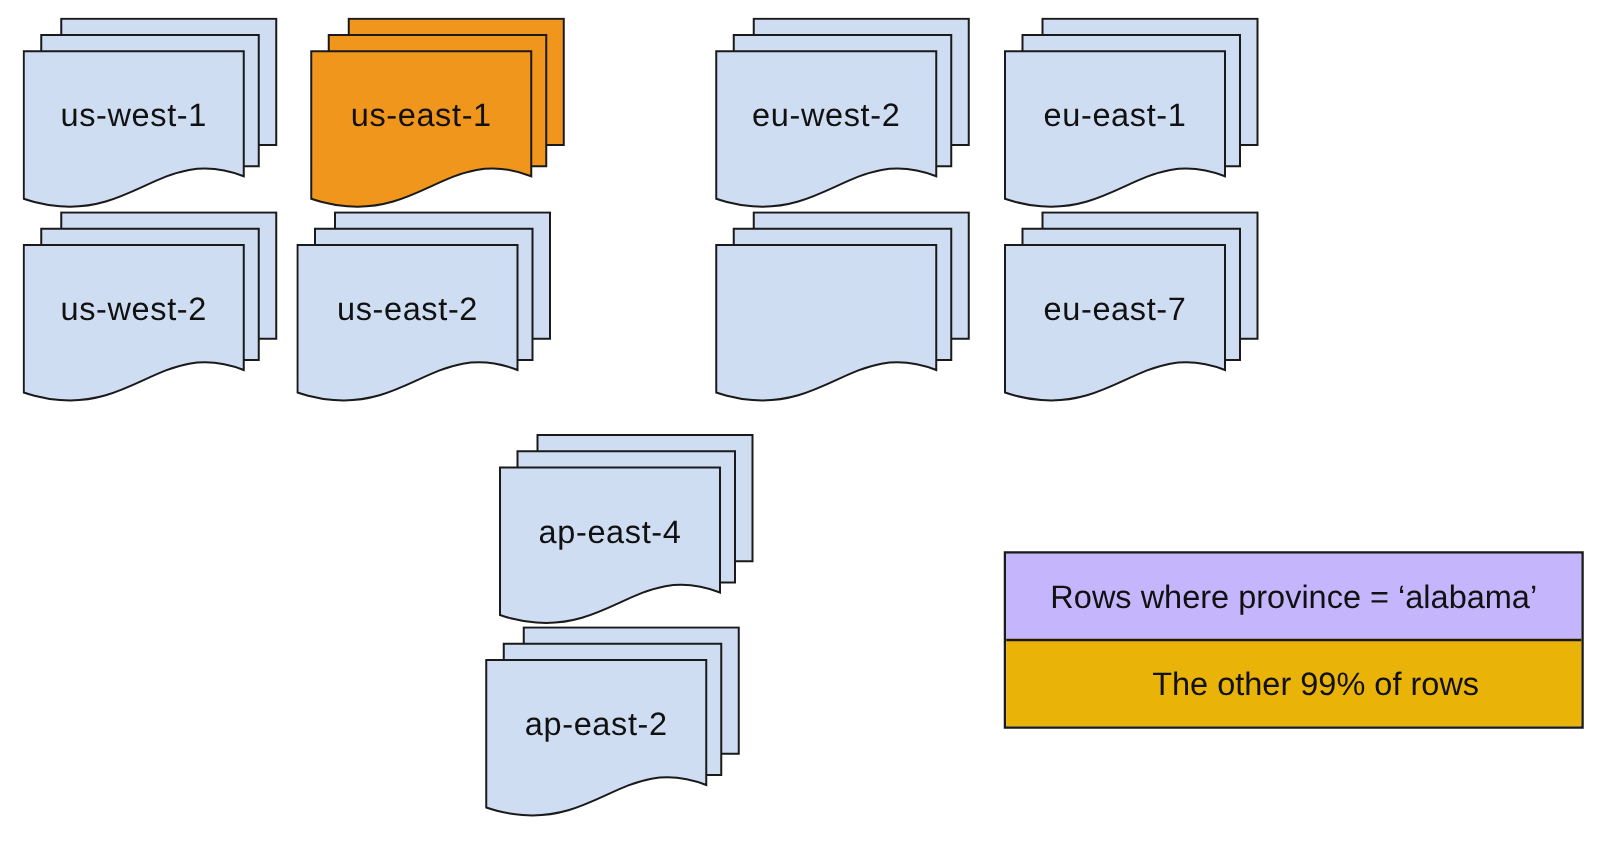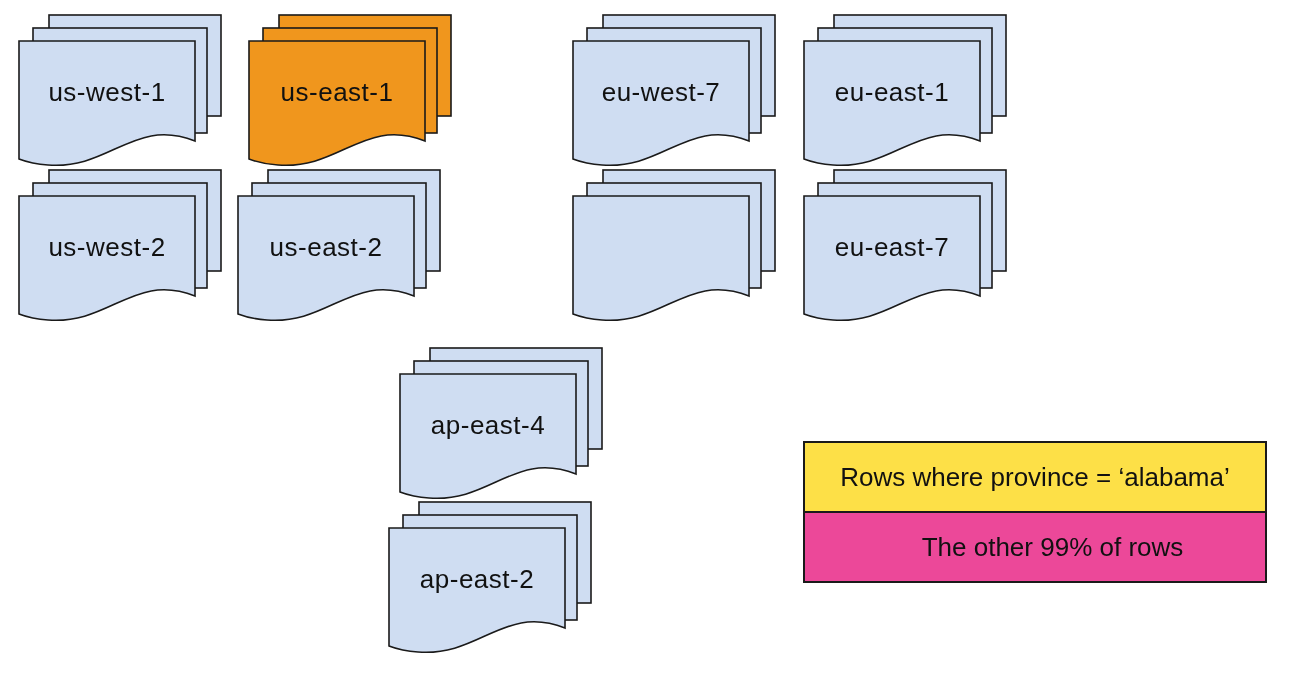--- a/index.html
+++ b/index.html
@@ -78,21 +78,21 @@
           <path d="M1 27 H177 V127 C116 103 92 156 30 151 C14 150 1 145 1 145 Z" fill="#f0961d" stroke="#1a1a1a" stroke-width="1.6"></path>
         </svg>
         <div class="doc-label">us-east-1</div>
       </div>
       <div class="stack" style="left: 572px; top: 14px;">
         <svg width="206" height="158" viewBox="0 0 206 158">
           <rect x="31" y="1" width="172" height="101" fill="#cfddf2" stroke="#1a1a1a" stroke-width="1.6"></rect>
           <rect x="15" y="14" width="174" height="105" fill="#cfddf2" stroke="#1a1a1a" stroke-width="1.6"></rect>
           <path d="M1 27 H177 V127 C116 103 92 156 30 151 C14 150 1 145 1 145 Z" fill="#cfddf2" stroke="#1a1a1a" stroke-width="1.6"></path>
         </svg>
-        <div class="doc-label">eu-west-7</div>
+        <div class="doc-label">eu-west-2</div>
       </div>
       <div class="stack" style="left: 803px; top: 14px;">
         <svg width="206" height="158" viewBox="0 0 206 158">
           <rect x="31" y="1" width="172" height="101" fill="#cfddf2" stroke="#1a1a1a" stroke-width="1.6"></rect>
           <rect x="15" y="14" width="174" height="105" fill="#cfddf2" stroke="#1a1a1a" stroke-width="1.6"></rect>
           <path d="M1 27 H177 V127 C116 103 92 156 30 151 C14 150 1 145 1 145 Z" fill="#cfddf2" stroke="#1a1a1a" stroke-width="1.6"></path>
         </svg>
         <div class="doc-label">eu-east-1</div>
       </div>
       <div class="stack" style="left: 18px; top: 169px;">
@@ -137,16 +137,16 @@
       <div class="stack" style="left: 388px; top: 501px;">
         <svg width="206" height="158" viewBox="0 0 206 158">
           <rect x="31" y="1" width="172" height="101" fill="#cfddf2" stroke="#1a1a1a" stroke-width="1.6"></rect>
           <rect x="15" y="14" width="174" height="105" fill="#cfddf2" stroke="#1a1a1a" stroke-width="1.6"></rect>
           <path d="M1 27 H177 V127 C116 103 92 156 30 151 C14 150 1 145 1 145 Z" fill="#cfddf2" stroke="#1a1a1a" stroke-width="1.6"></path>
         </svg>
         <div class="doc-label">ap-east-2</div>
       </div>
     </div>
   <div id="legend" style="left: 803px; top: 441px; width: 464px; height: 142px;">
-      <div class="legend-row" style="background: #fde047;">Rows where province = ‘alabama’</div>
-      <div class="legend-row" style="background: #ec4899; padding-left: 35px;">The other 99% of rows</div>
+      <div class="legend-row" style="background: #c4b5fd;">Rows where province = ‘alabama’</div>
+      <div class="legend-row" style="background: #eab308; padding-left: 35px;">The other 99% of rows</div>
     </div>
 </div>
 
 </body></html>

